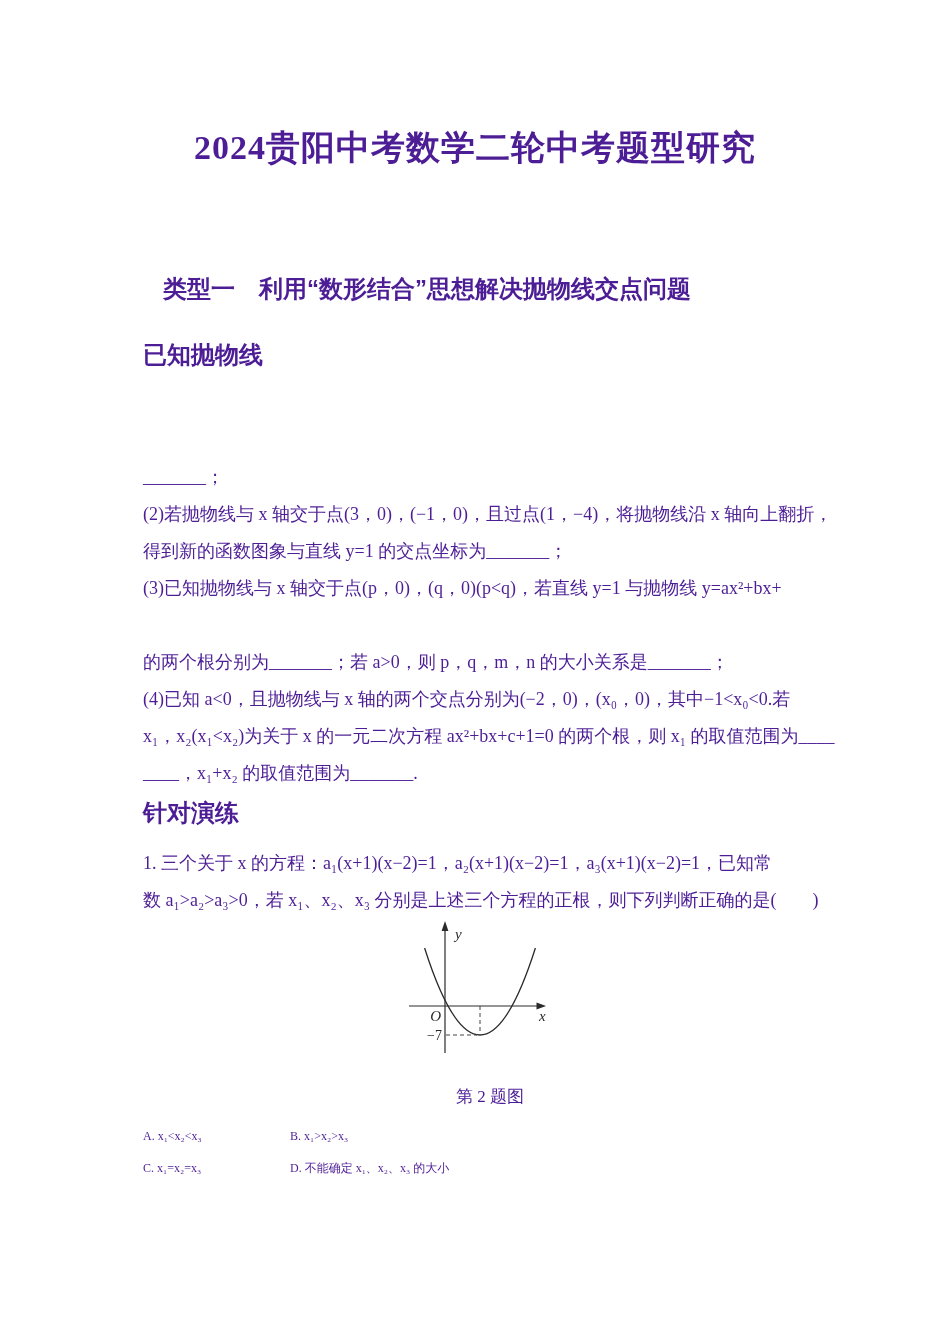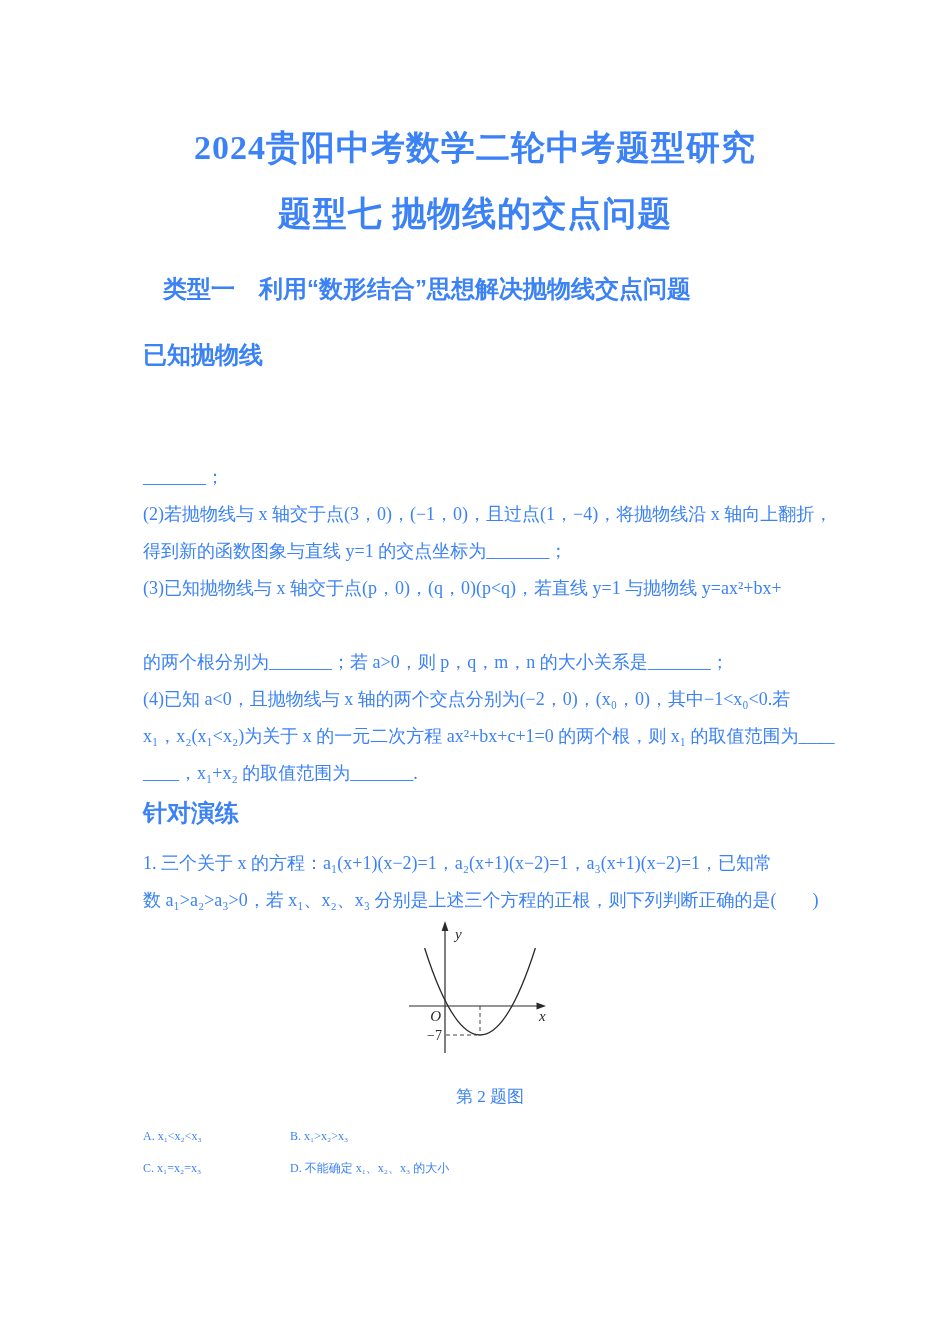--- a/index.html
+++ b/index.html
@@ -1,21 +1,21 @@
 <!DOCTYPE html>
 <html><head>
 <meta charset="utf-8">
 <style>
   html, body { margin: 0; padding: 0; background: #ffffff; }
   .page {
     position: relative;
     width: 950px;
     height: 1344px;
     background: #ffffff;
-    color: #3b82f6;
+    color: #4c1d95;
     font-family: "Liberation Serif", "DejaVu Serif", serif;
     overflow: hidden;
   }
   .abs { position: absolute; white-space: nowrap; }
   .title {
     left: 0; width: 950px;
     text-align: center;
     font-family: "Liberation Serif", "DejaVu Serif", serif;
     font-weight: bold;
     font-size: 34px;
@@ -55,21 +55,20 @@
   .figure-svg { position: absolute; left: 405px; top: 920px; }
   .fig-label { font-family: "Liberation Serif", "DejaVu Serif", serif; font-style: italic; font-size: 15px; fill: #2a2a2a; }
   .fig-num { font-family: "Liberation Serif", "DejaVu Serif", serif; font-size: 14px; fill: #2a2a2a; }
 </style>
 </head>
 <body>
 
 <div class="page">
 
   <div class="abs title" style="top:128px">2024贵阳中考数学二轮中考题型研究</div>
-  <div class="abs title" style="top:194px">题型七 抛物线的交点问题</div>
   <div class="abs type-heading" style="top:274px">类型一　利用“数形结合”思想解决抛物线交点问题</div>
 
   <div class="abs sub-heading" style="top:341px">已知抛物线</div>
 
   <div class="abs line" style="top:463px">_______；</div>
   <div class="abs line" style="top:500px">(2)若抛物线与 x 轴交于点(3，0)，(−1，0)，且过点(1，−4)，将抛物线沿 x 轴向上翻折，</div>
   <div class="abs line" style="top:537px">得到新的函数图象与直线 y=1 的交点坐标为_______；</div>
   <div class="abs line" style="top:574px">(3)已知抛物线与 x 轴交于点(p，0)，(q，0)(p&lt;q)，若直线 y=1 与抛物线 y=ax²+bx+</div>
   <div class="abs line" style="top:648px">的两个根分别为_______；若 a&gt;0，则 p，q，m，n 的大小关系是_______；</div>
   <div class="abs line" style="top:685px">(4)已知 a&lt;0，且抛物线与 x 轴的两个交点分别为(−2，0)，(x₀，0)，其中−1&lt;x₀&lt;0.若</div>

